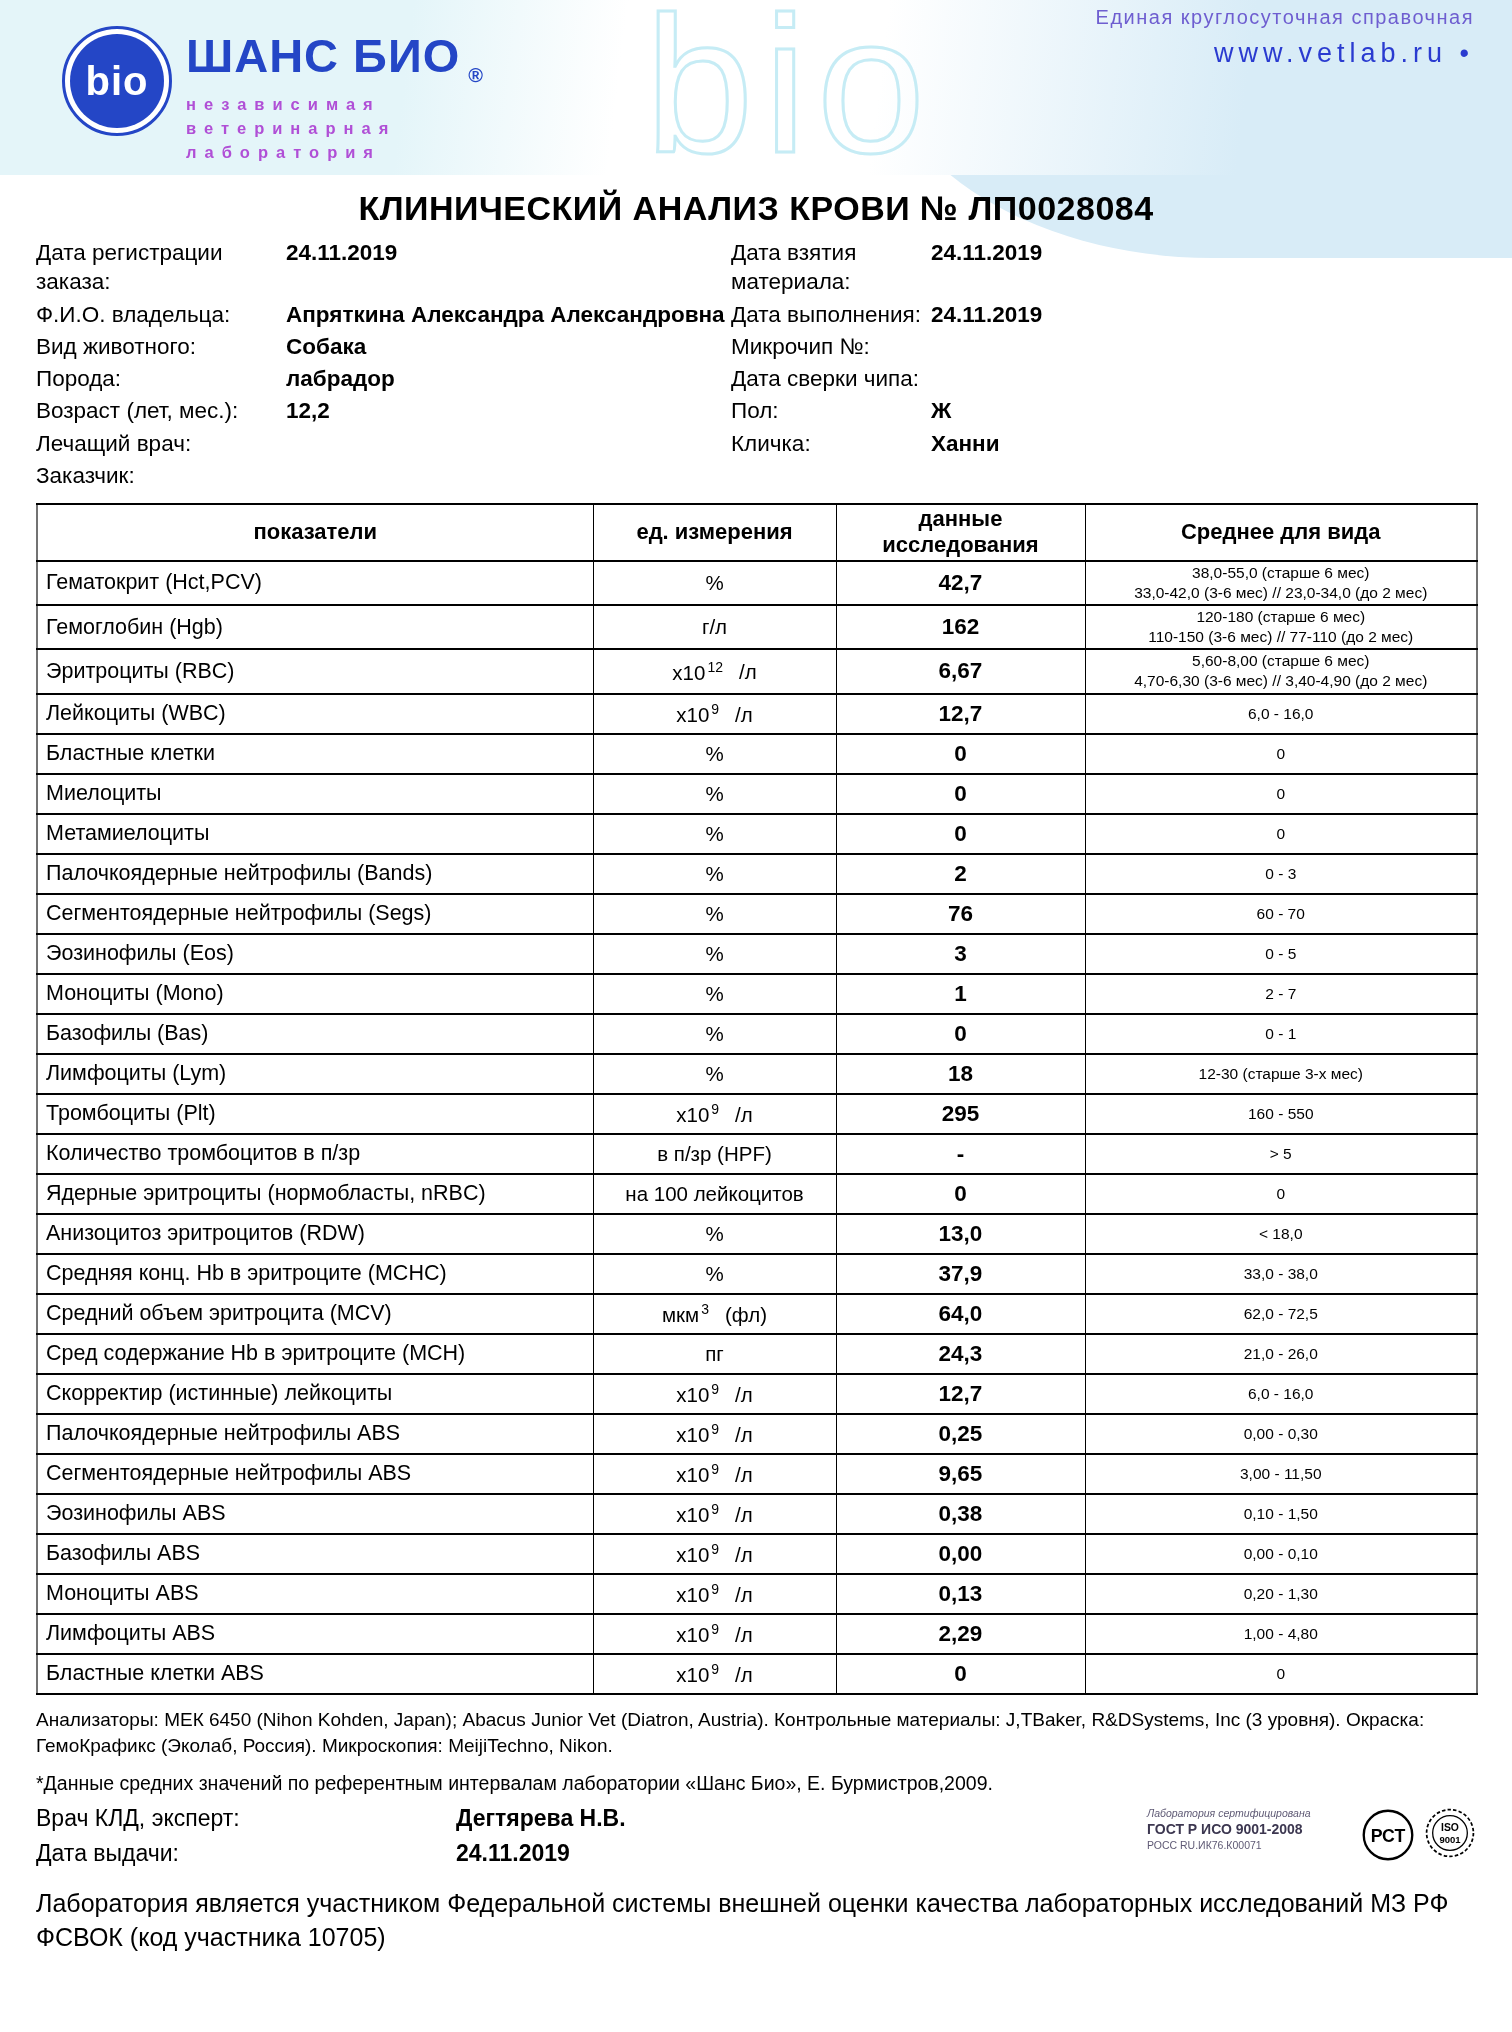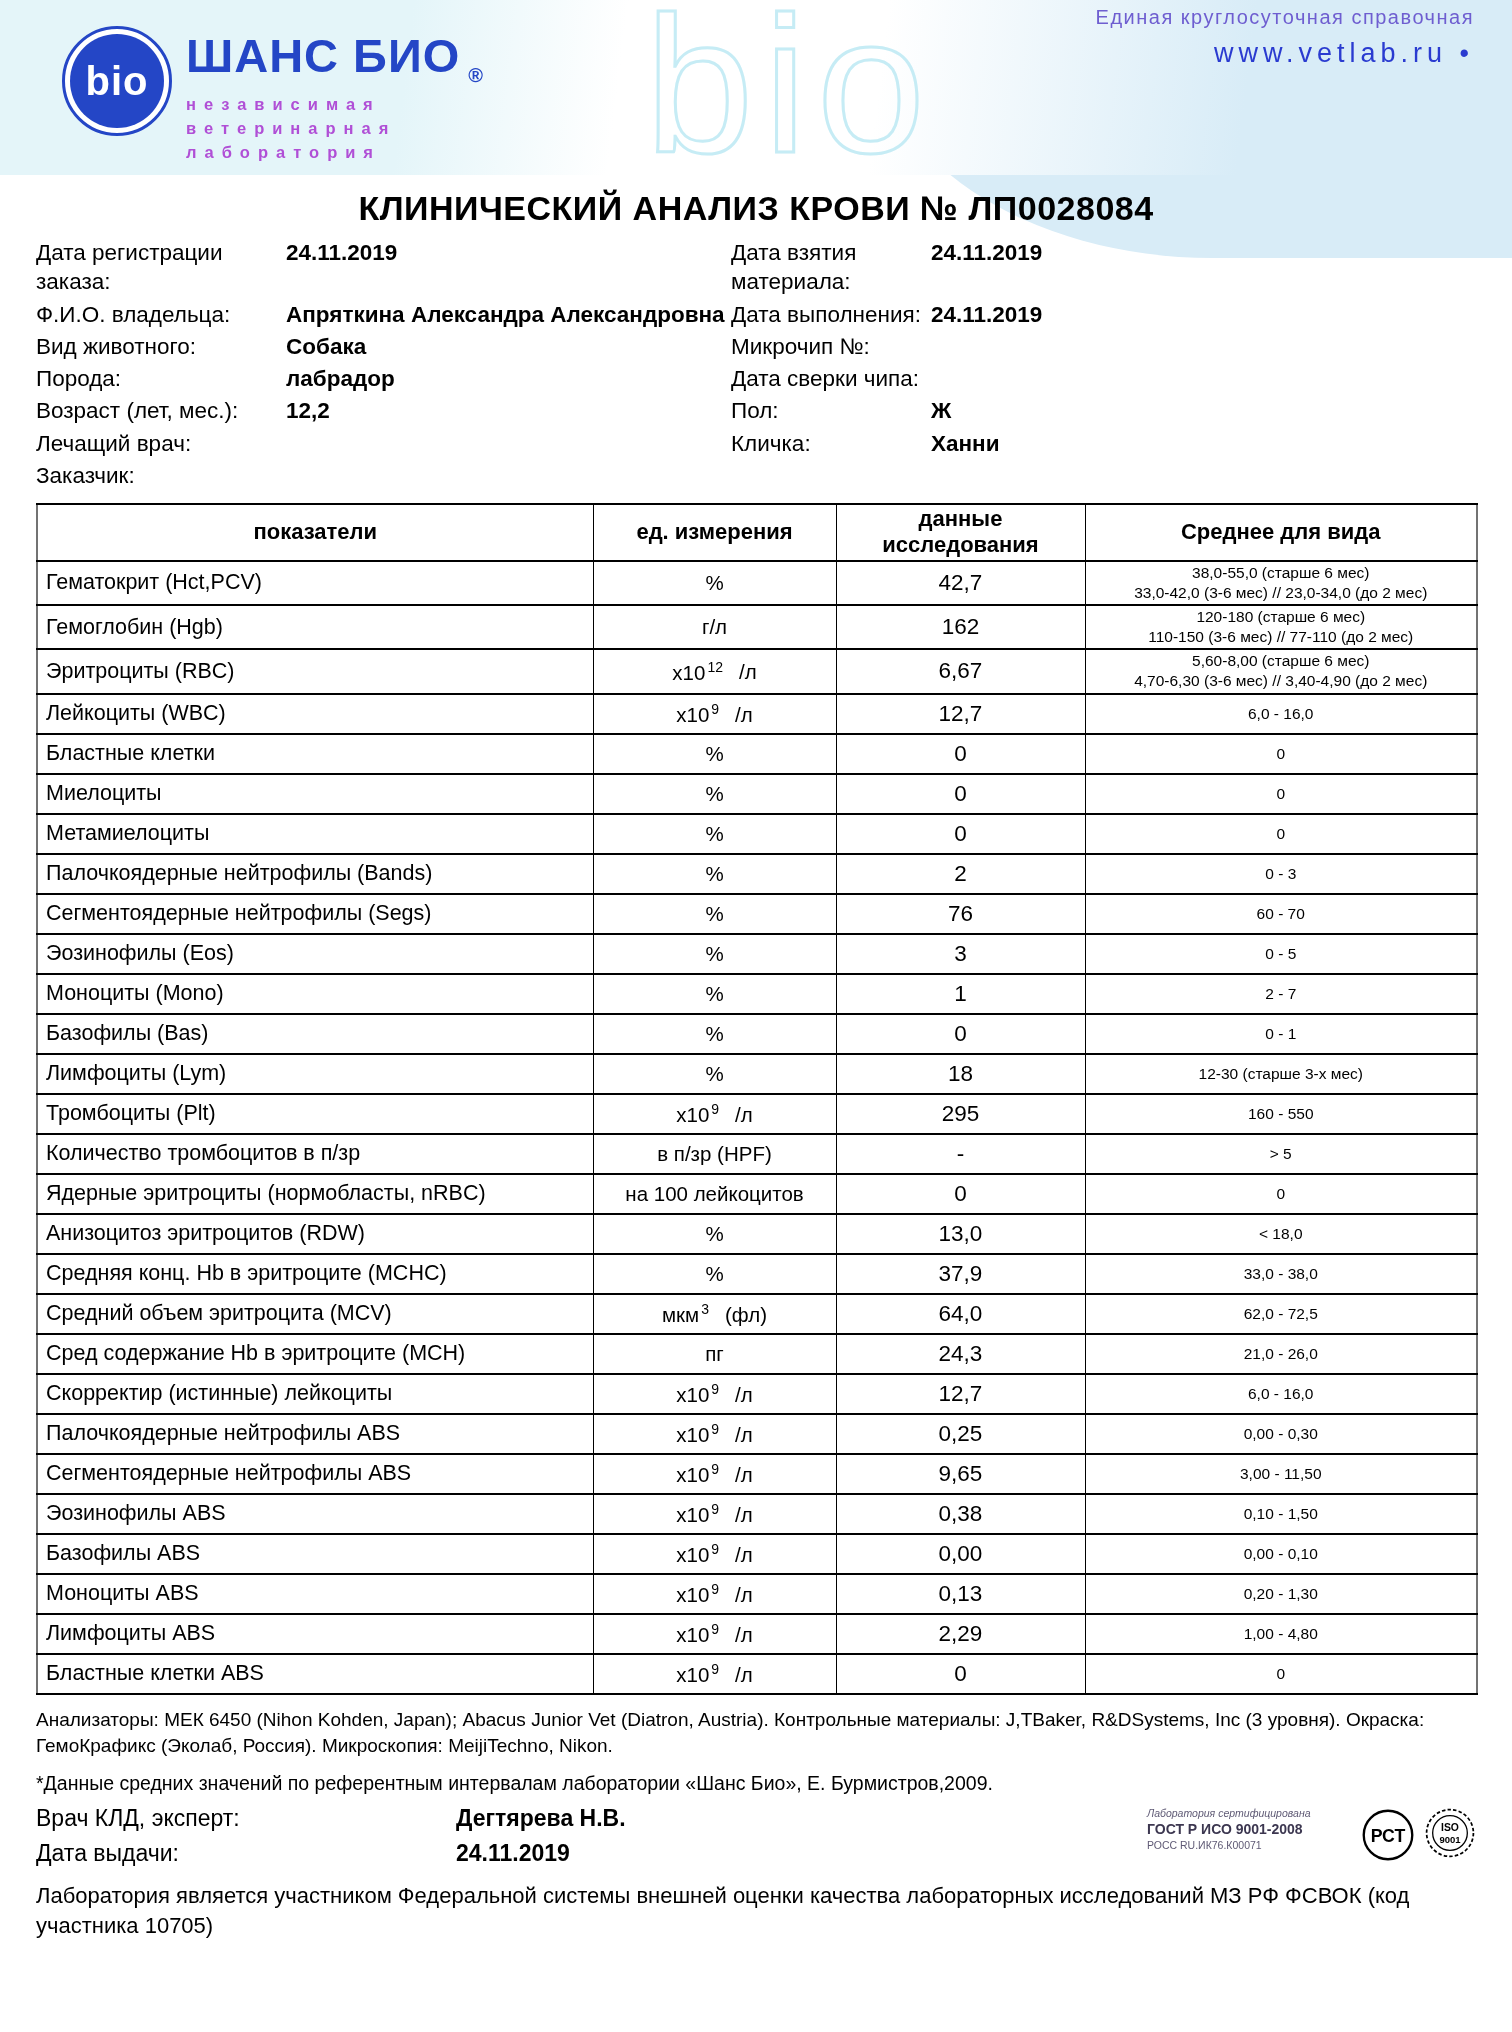--- a/index.html
+++ b/index.html
@@ -98,32 +98,32 @@
     border-left: 1px solid #000; border-right: 1px solid #000;
     border-top: 2.5px solid #000; border-bottom: 2.5px solid #000;
     padding: 1px 8px;
   }
   .results th { height: 56px; font-size: 22px; font-weight: bold; text-align: center; line-height: 1.2; }
   .results td { height: 40px; }
   td.c-name  { font-size: 21.5px; text-align: left; }
   td.c-unit  { font-size: 20.5px; text-align: center; }
   td.c-unit sup { font-size: 14px; margin-left: 2px; }
   .u-post { margin-left: 16px; }
-  td.c-val   { font-size: 22.5px; font-weight: normal; text-align: center; }
+  td.c-val   { font-size: 22.5px; font-weight: bold; text-align: center; }
   td.c-ref   { font-size: 15.5px; text-align: center; line-height: 1.3; }
 
   
   .footer { margin: 12px 36px 0; position: relative; }
   .analyzers { font-size: 19px; line-height: 1.4; }
   .refnote { font-size: 19.5px; margin-top: 12px; }
   .sig-wrap { position: relative; margin-top: 10px; }
   .sig-row { display: grid; grid-template-columns: 420px 1fr; margin-bottom: 8px; }
   .sig-label { font-size: 23px; }
   .sig-value { font-size: 23px; font-weight: bold; }
-  .participation { font-size: 22px; line-height: 1.35; margin-top: 14px; max-width: 1420px; }
+  .participation { font-size: 25px; line-height: 1.35; margin-top: 20px; max-width: 1420px; }
   .cert {
     position: absolute; right: 0; top: 2px;
     display: flex; align-items: flex-start; gap: 8px;
   }
   .cert-text { text-align: left; color: #5f5a75; width: 205px; line-height: 1.3; }
   .cert-l1 { font-size: 10.5px; font-style: italic; }
   .cert-l2 { font-size: 14px; font-weight: bold; color: #3c3750; }
   .cert-l3 { font-size: 10.5px; }
   .cert svg { display: block; }
 </style>

